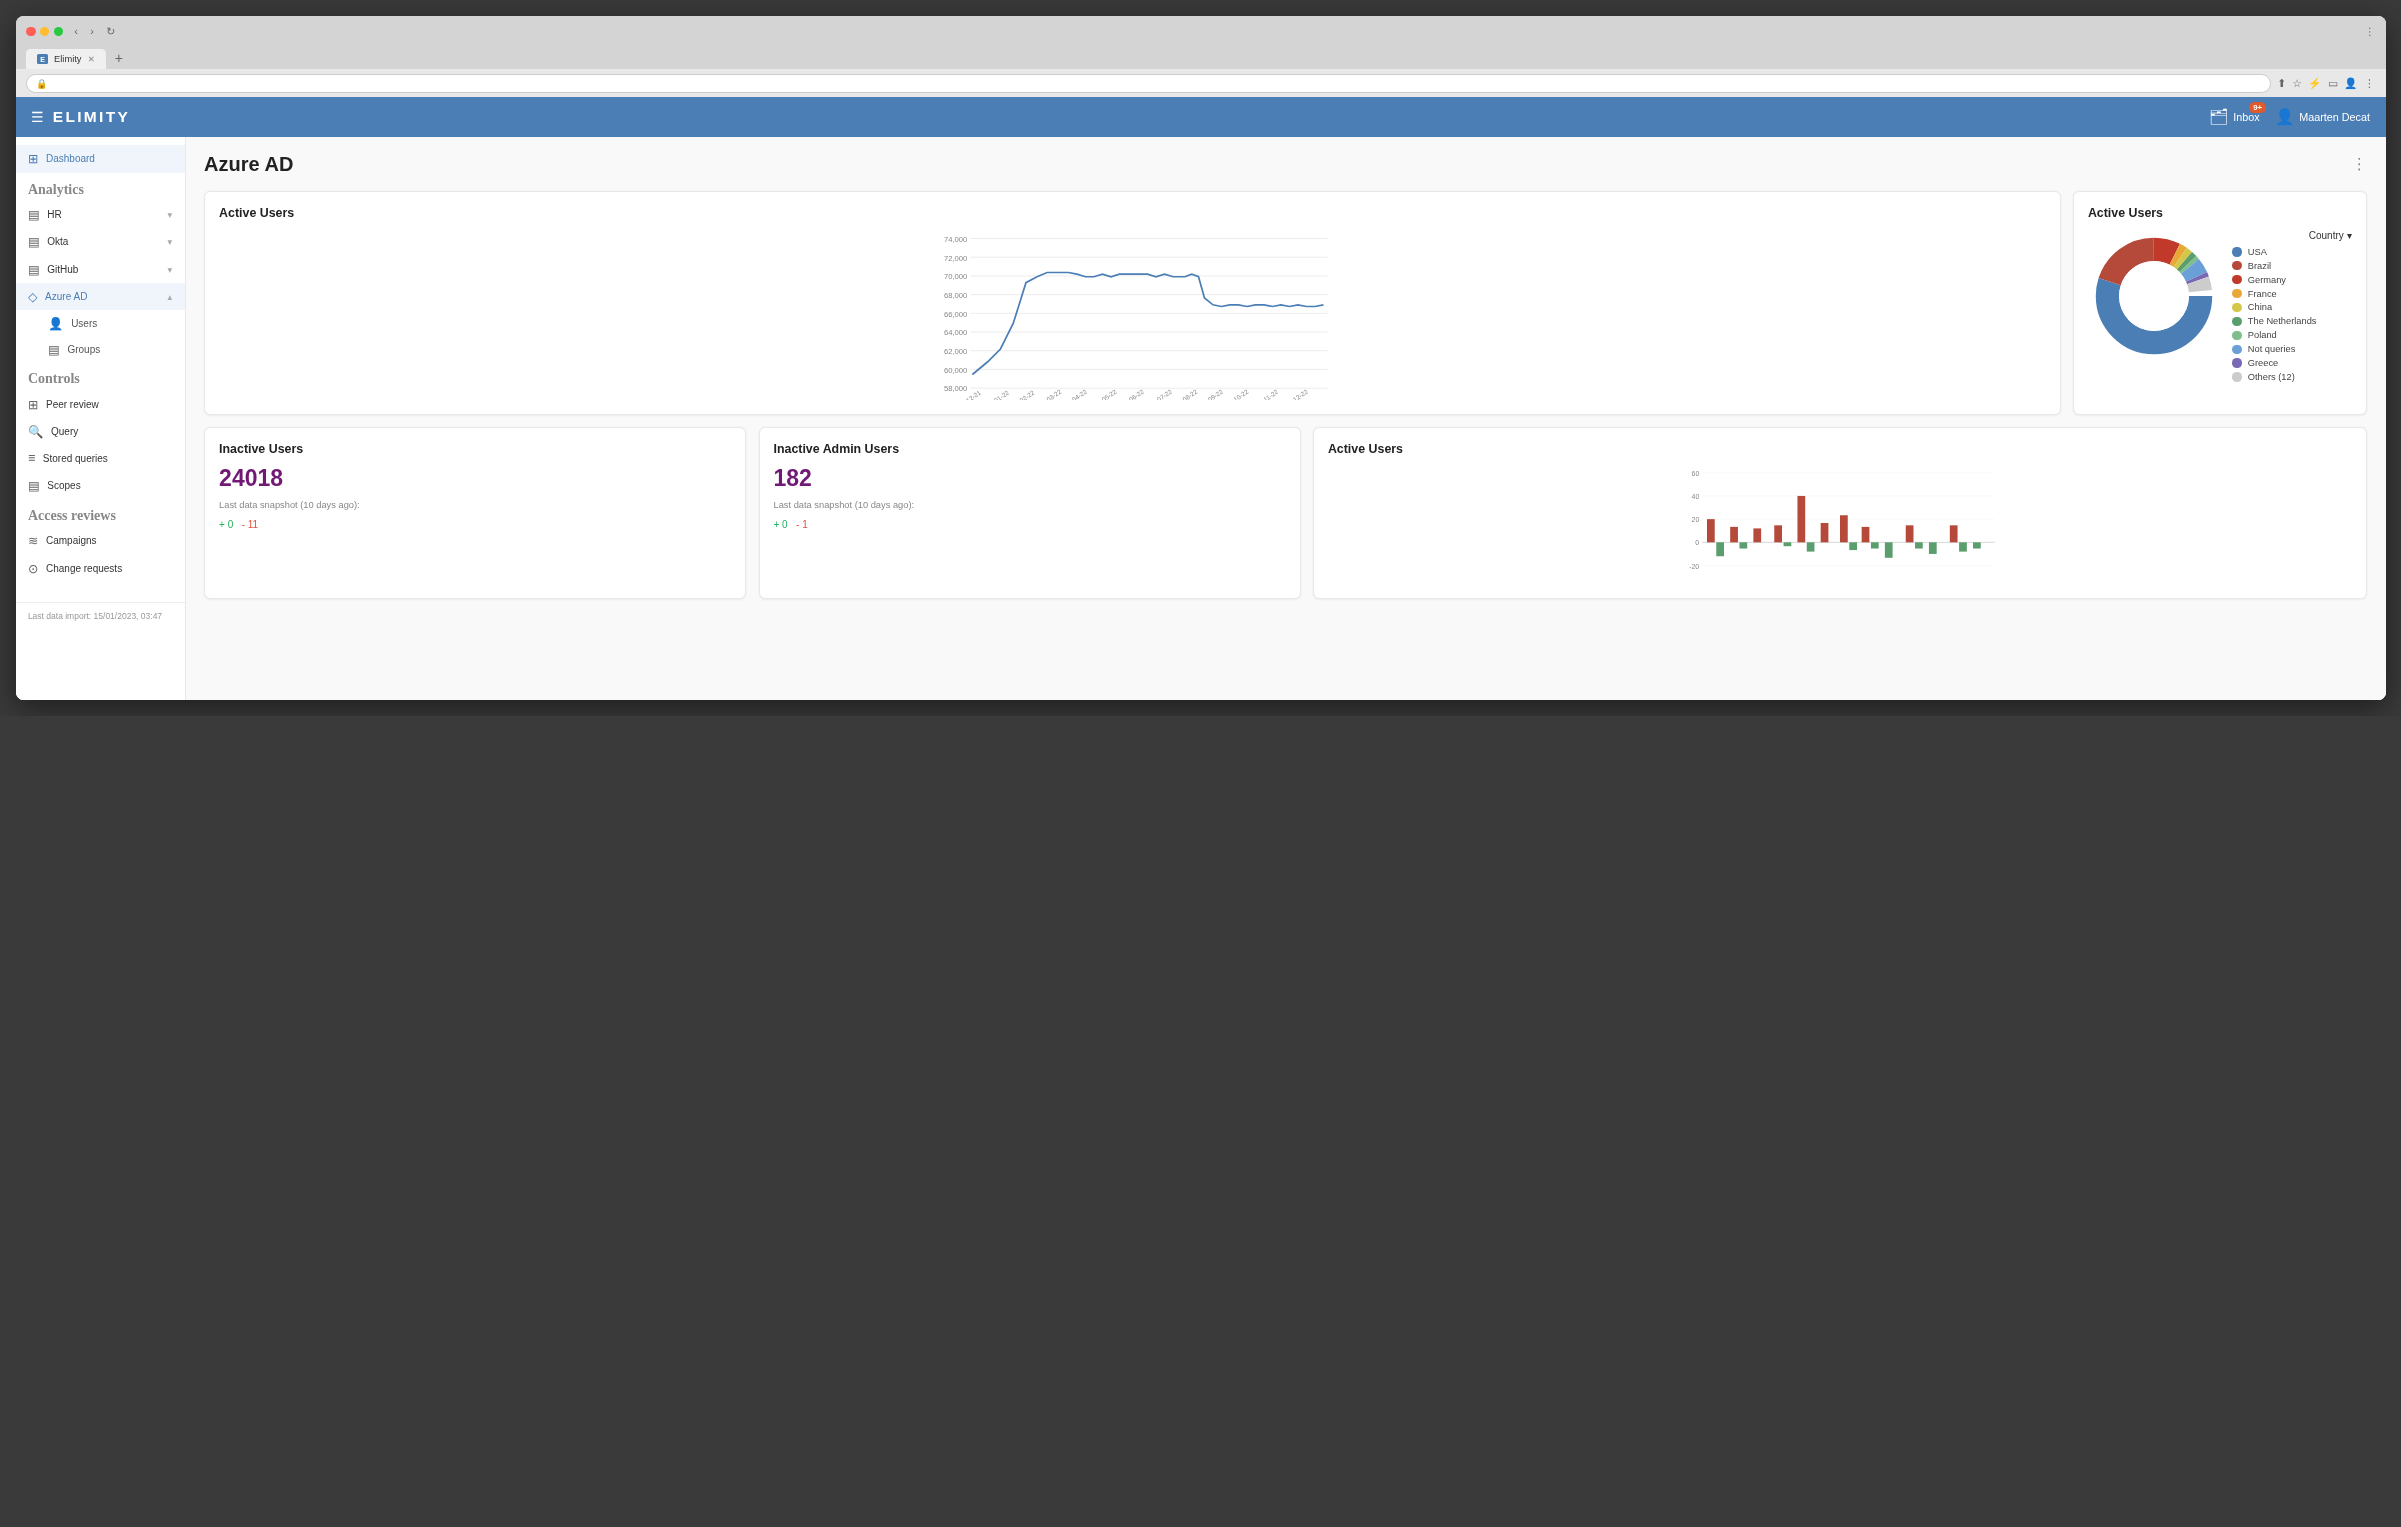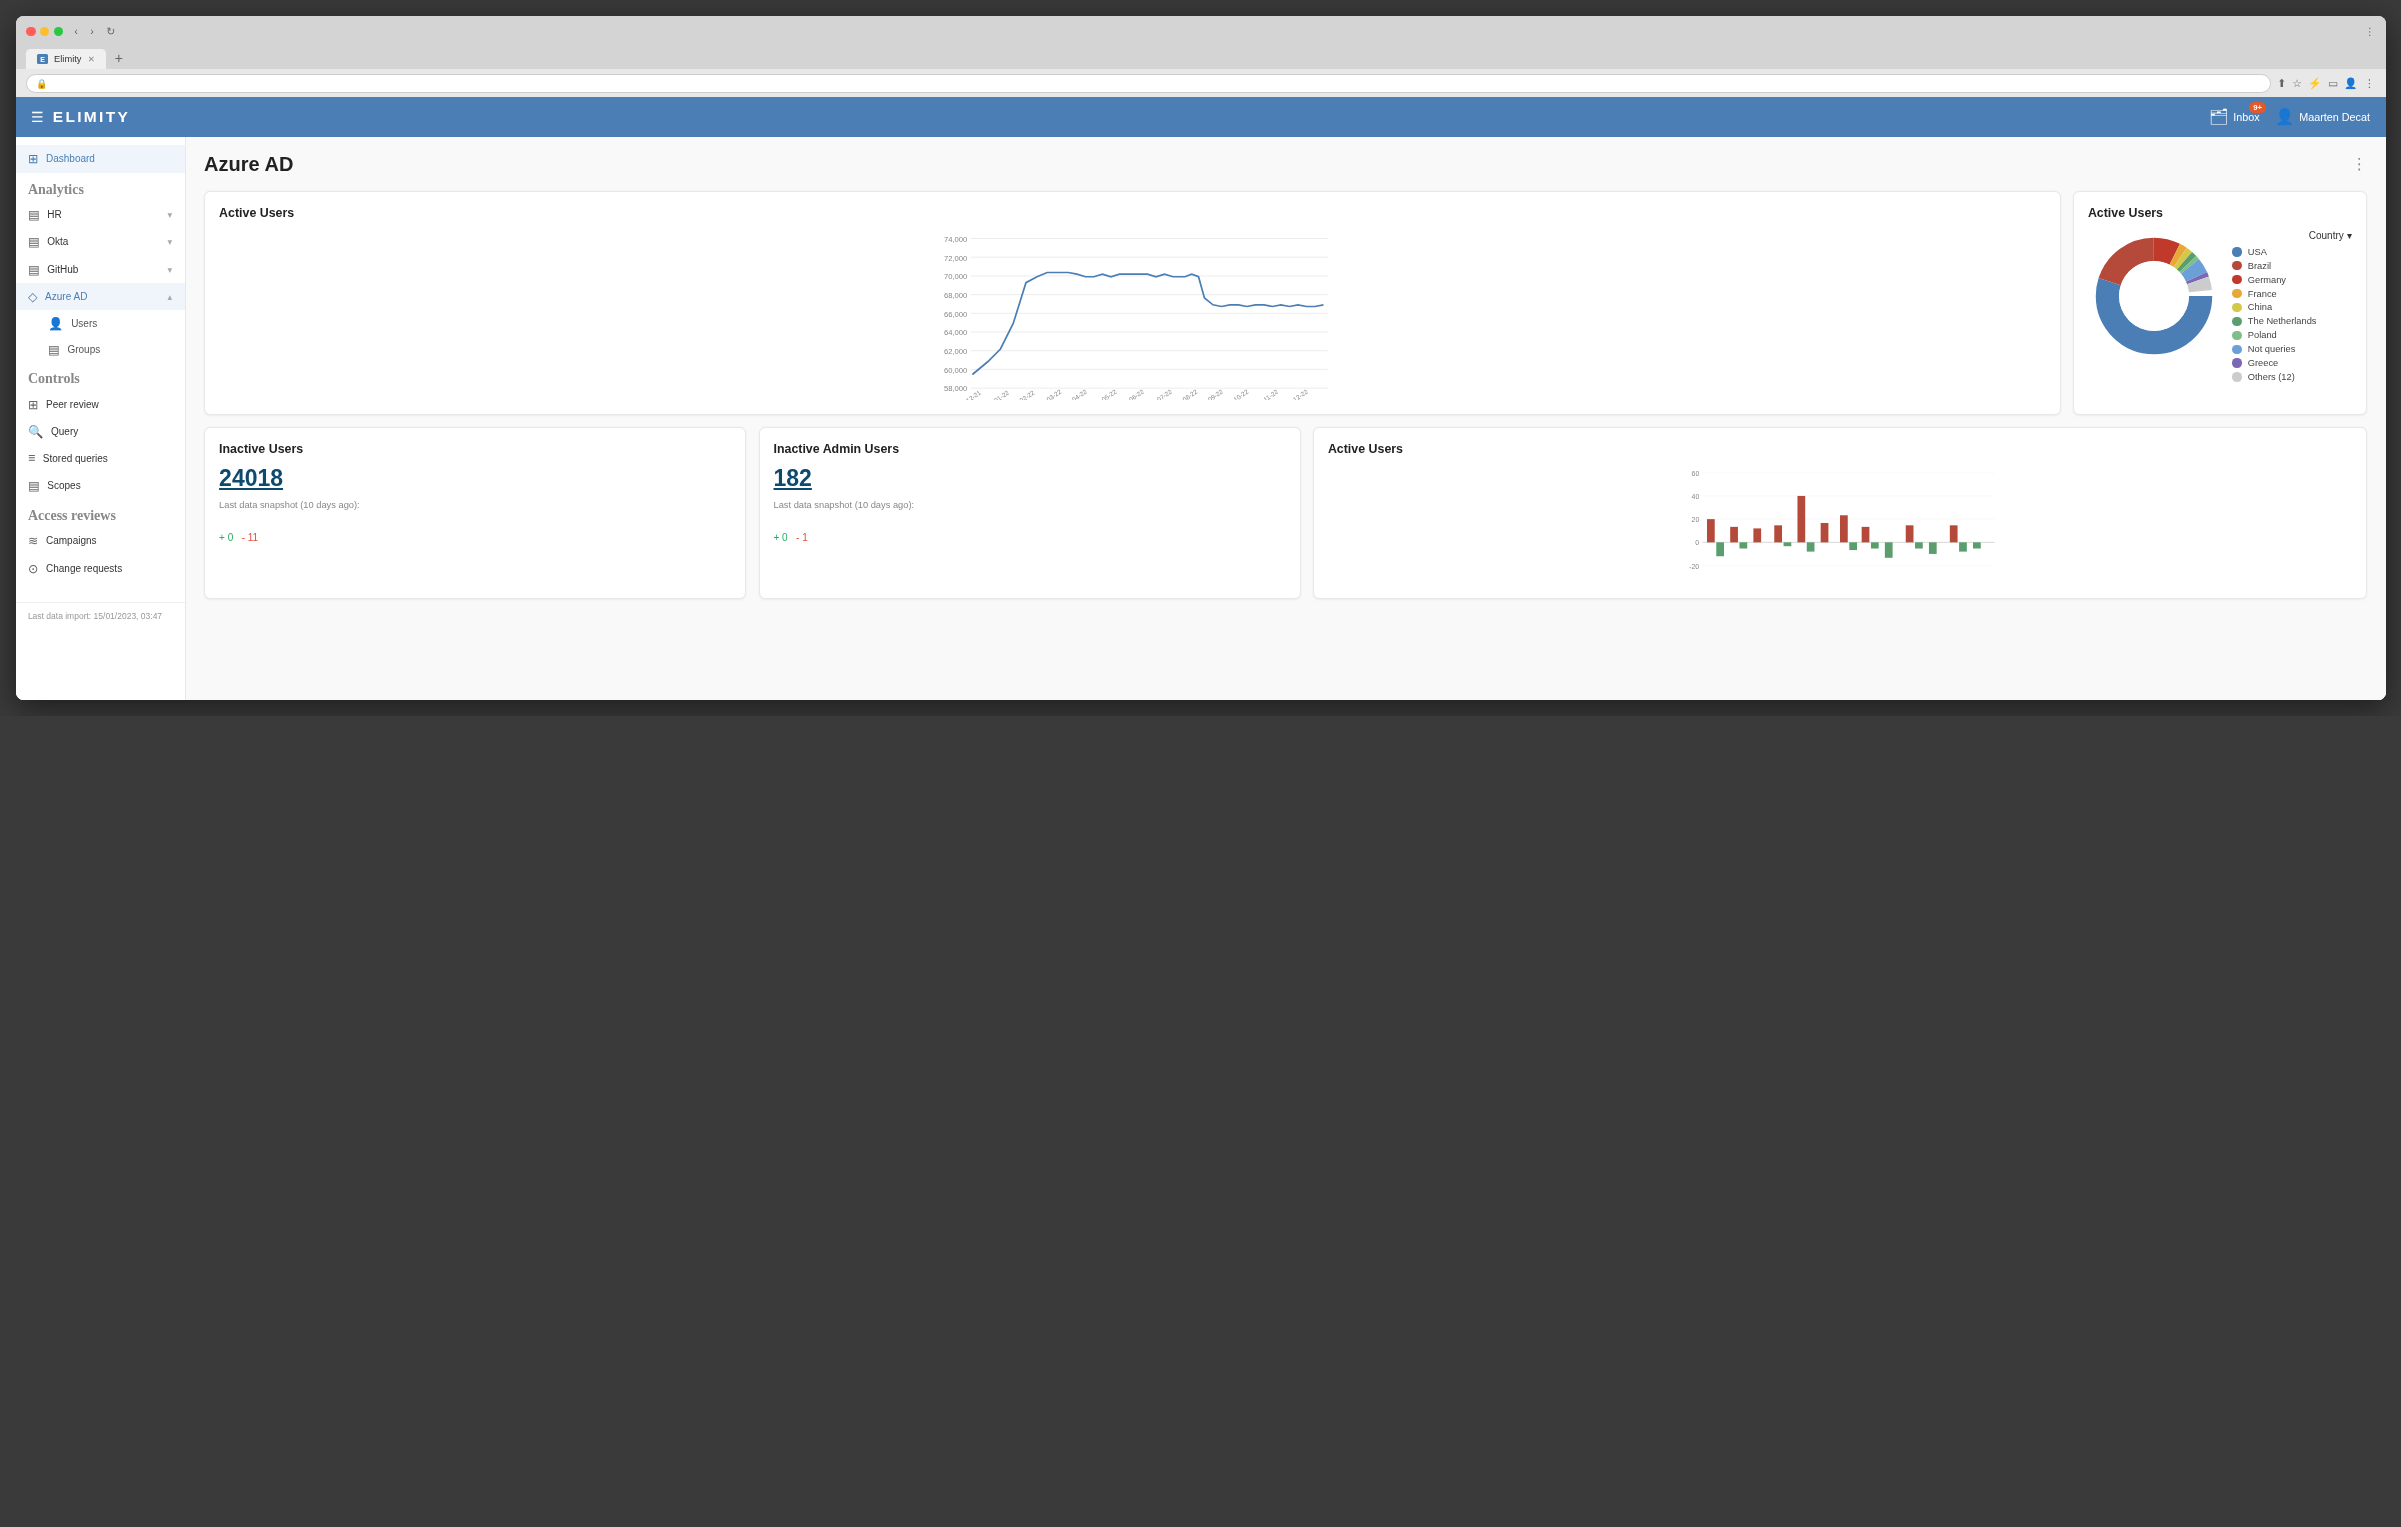--- a/index.html
+++ b/index.html
@@ -179,22 +179,22 @@
       display: flex;
       align-items: center;
       justify-content: flex-end;
       gap: 3.1px;
     }
     .legend-item { display: flex; align-items: center; gap: 6.2px; font-size: 9.3px; color: #444; margin-bottom: 3.9px; }
     .legend-dot { width: 9.3px; height: 9.3px; border-radius: 50%; flex-shrink: 0; }
 
     
     .stat-card { text-align: left; }
-    .stat-number { font-size: 23px; font-weight: 700; color: #0c4a6e; margin: 7.7px 0; text-decoration: underline; }
-    .stat-subtitle { font-size: 9.3px; color: #888; margin-bottom: 22px; }
+    .stat-number { font-size: 23px; font-weight: 700; color: #701a75; margin: 7.7px 0; }
+    .stat-subtitle { font-size: 9.3px; color: #888; margin-bottom: 9px; }
     .stat-delta { font-size: 10px; }
     .delta-pos { color: #27ae60; }
     .delta-neg { color: #e74c3c; }
 
     .donut-area { display: flex; align-items: flex-start; gap: 12.4px; }
   </style>
 </head>
 <body>
 
 <div class="browser-chrome">

